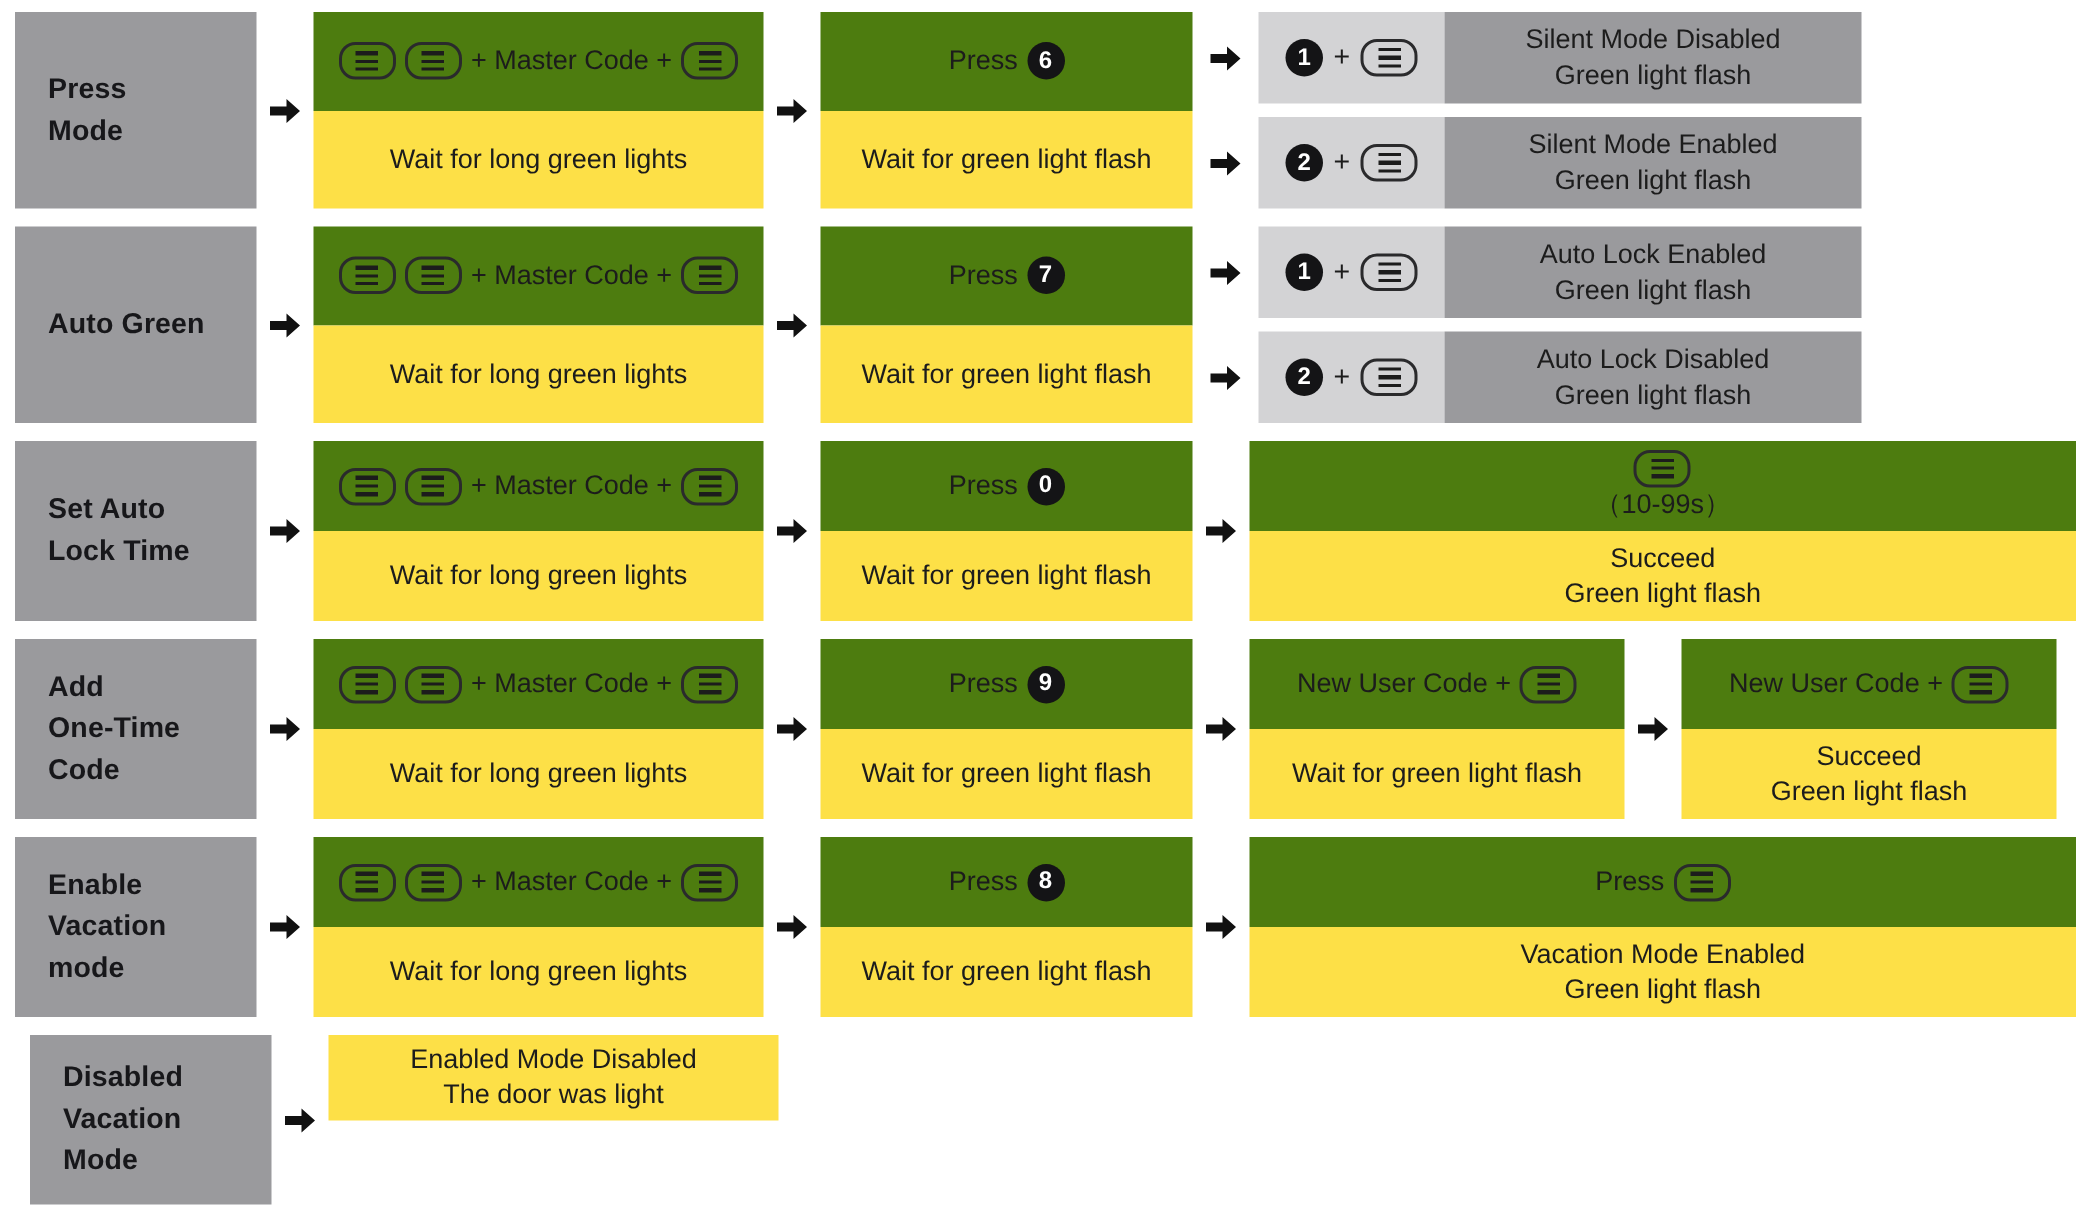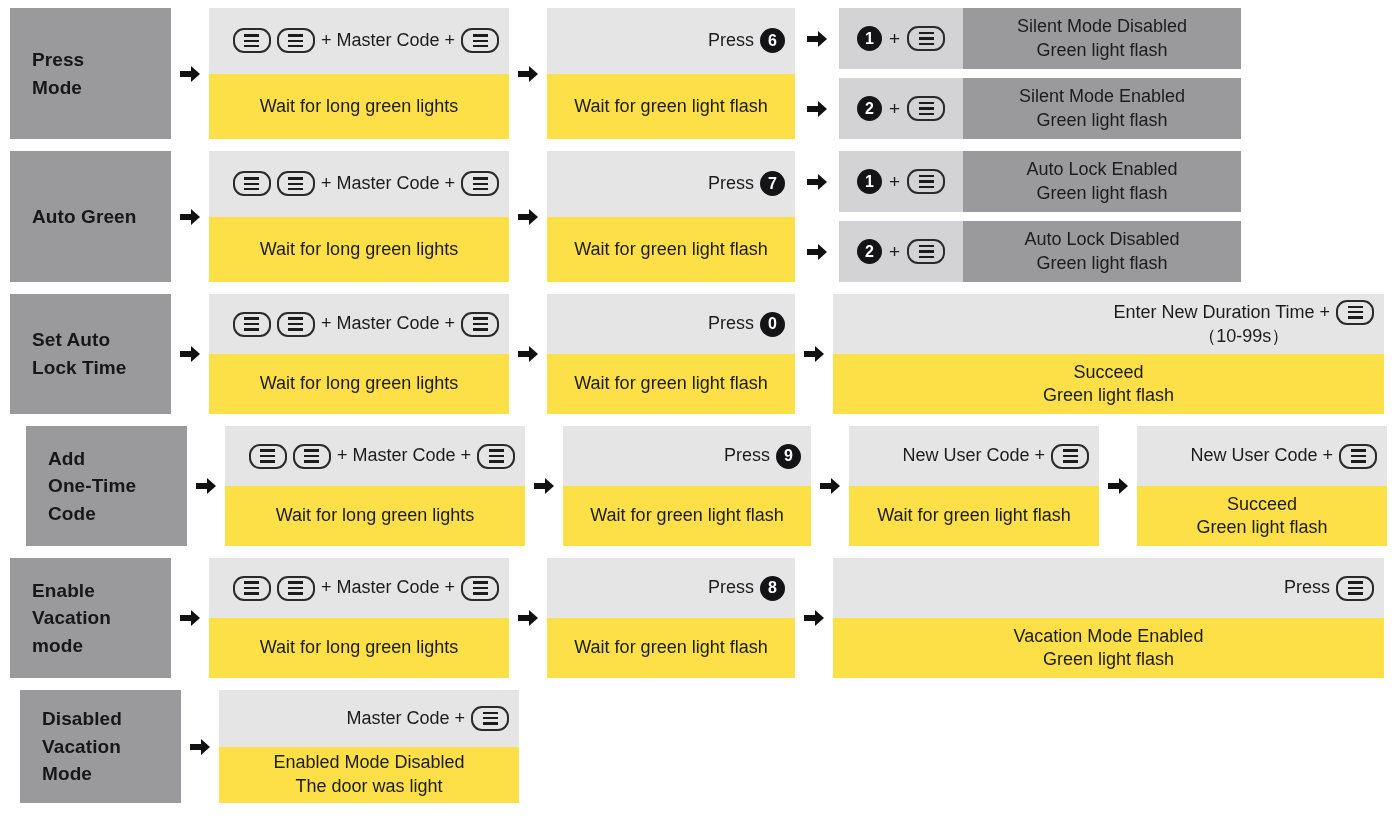--- a/index.html
+++ b/index.html
@@ -26,21 +26,21 @@
   
   .row {
     display: flex;
     align-items: stretch;
     margin-bottom: 12px;
     padding-left: 10px;
   }
   .row.r1 { height: 131px; }
   .row.r2 { height: 131px; }
   .row.r3 { height: 120px; }
-  .row.r4 { height: 120px; margin-left: 16px; }
+  .row.r4 { height: 120px; }
   .row.r5 { height: 120px; border-radius: 28px; }
   .row.r6 { height: 113px; padding-left: 20px; }
 
   
   .title-cell {
     width: 161px;
     flex: 0 0 161px;
     background: #9a9a9d;
     display: flex;
     align-items: center;
@@ -72,21 +72,21 @@
   .band {
     display: flex;
     align-items: center;
     justify-content: center;
     text-align: center;
     font-size: 18px;
     line-height: 1.28;
     box-sizing: border-box;
     padding: 4px 10px;
   }
-  .band.light { background: #e5e5e5; justify-content: flex-end; }
+  .band.light { background: #4d7c0f; }
   .band.dark  { background: #fde047; text-align: right; }
   .band.half  { height: 50%; }
 
   
   .p-cmd      { flex: 0 0 300px; }
   .p-press    { flex: 0 0 248px; }
   .p-dur      { flex: 0 0 551px; }
   .p-user     { flex: 0 0 250px; }
   .p-user2    { flex: 0 0 250px; }
   .p-vac      { flex: 0 0 551px; }
@@ -453,21 +453,20 @@
     </div>
     <div class="arrow">
       <svg width="24" height="24" viewBox="0 0 24 24">
           <path d="M2 9h11V4l9 8-9 8v-5H2z" fill="#111"></path>
         </svg>
     </div>
     <div class="panel p-dur">
       <div class="band light half">
         <span class="twoline">
           <span class="inline">
-            <span>Enter New Duration Time  +</span>
             <span class="keypill">
                 <span class="bars">
                   <i></i>
                   <i></i>
                   <i></i>
                 </span>
               </span>
           </span>
           <span>（10-99s）</span>
         </span>
@@ -674,32 +673,20 @@
         <span>Vacation</span><br>
         <span>Mode</span>
       </span>
     </div>
     <div class="arrow">
       <svg width="24" height="24" viewBox="0 0 24 24">
           <path d="M2 9h11V4l9 8-9 8v-5H2z" fill="#111"></path>
         </svg>
     </div>
     <div class="panel p-dismaster">
-      <div class="band light half">
-        <span class="inline">
-          <span>Master Code +</span>
-          <span class="keypill">
-              <span class="bars">
-                <i></i>
-                <i></i>
-                <i></i>
-              </span>
-            </span>
-        </span>
-      </div>
       <div class="band dark half">
         <span class="twoline">
           <span>Enabled Mode Disabled</span>
           <span>The door was light</span>
         </span>
       </div>
     </div>
   </div>
 
 </div>

